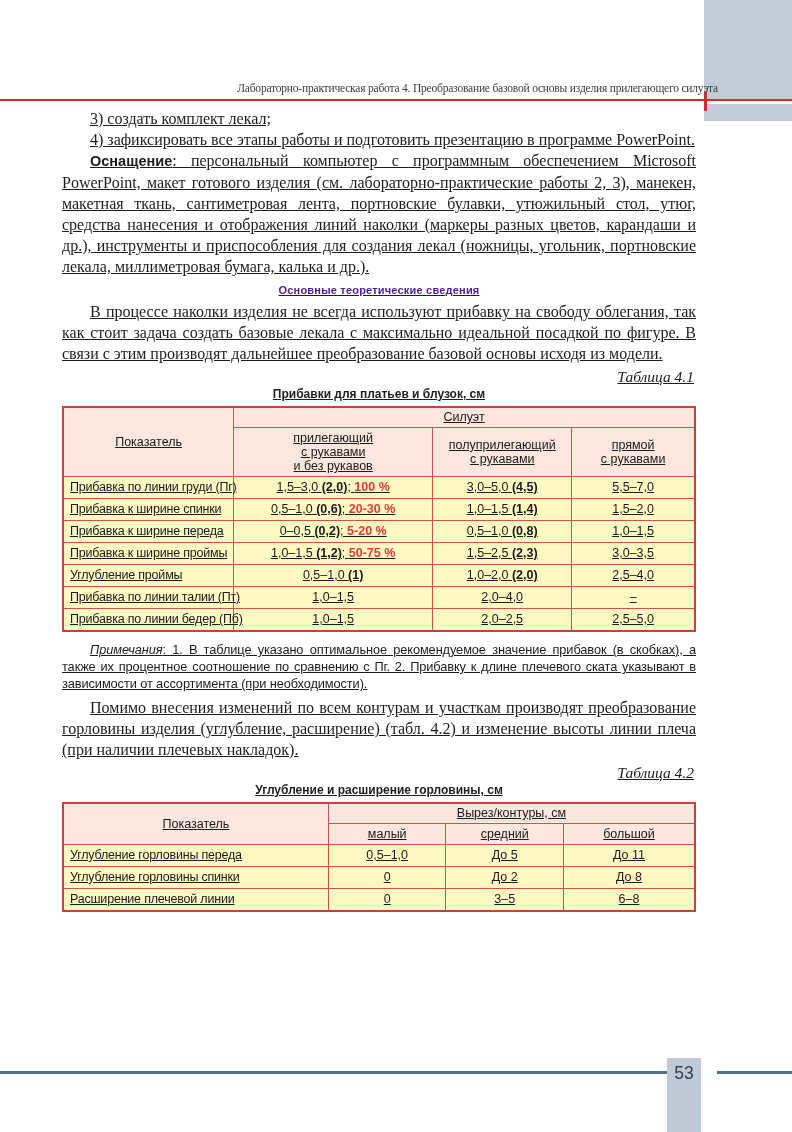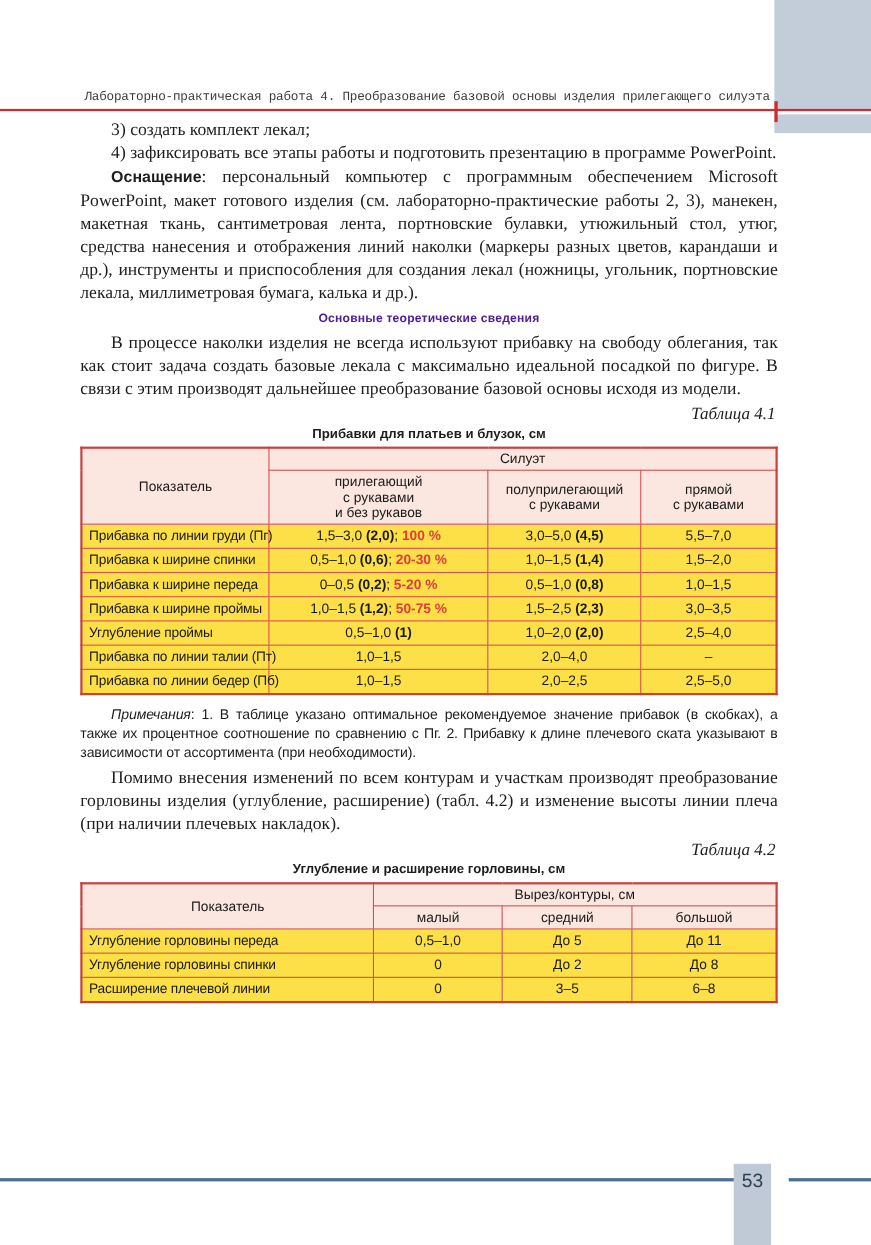--- a/index.html
+++ b/index.html
@@ -4,41 +4,41 @@
 <style>
   html,body{margin:0;padding:0;background:#fff;}
   .page{position:relative;width:792px;height:1132px;background:#ffffff;
         font-family:"Liberation Serif",serif;color:#1d1d1b;overflow:hidden;}
 
   
   .corner-box{position:absolute;left:704px;top:0;width:88px;height:121px;background:#c3cdd9;z-index:1;}
   .header-rule{position:absolute;left:0;top:99px;width:792px;height:2px;background:#cf2b31;z-index:3;}
   .header-rule-gap{position:absolute;left:704px;top:101px;width:88px;height:3px;background:#ffffff;z-index:2;}
   .header-tick{position:absolute;left:704px;top:92px;width:2.5px;height:19px;background:#cf2b31;z-index:4;}
-  .page-header-text{position:absolute;top:82px;right:92px;z-index:4;
-        font-family:Liberation Mono, monospace;font-size:11.5px;color:#3c3c3c;letter-spacing:-0.2px;}
+  .page-header-text{position:absolute;top:82px;right:74px;z-index:4;
+        font-family:Liberation Serif, serif;font-size:11.5px;color:#3c3c3c;letter-spacing:-0.2px;}
 
-  .content{position:absolute;left:73px;top:108px;width:634px;z-index:2;}
+  .content{position:absolute;left:62px;top:108px;width:634px;z-index:2;text-decoration:underline;}
 
   p.body{font-size:16px;line-height:21px;text-align:justify;margin:0;text-indent:28px;}
   .equip-lead{font-family:"Liberation Sans",sans-serif;font-weight:bold;font-size:14.5px;}
 
   h2.section{font-family:"Liberation Sans",sans-serif;font-weight:bold;font-size:11px;
         text-align:center;margin:7px 0 5px;color:#4c1d95;letter-spacing:0.2px;}
 
   .tbl-caption{text-align:right;font-style:italic;font-size:15.5px;margin:4px 2px 0 0;}
   .tbl-title{text-align:center;font-family:"Liberation Sans",sans-serif;font-weight:bold;
         font-size:12px;margin:1px 0 5px;}
 
   table.grid{width:100%;border-collapse:collapse;font-family:"Liberation Sans",sans-serif;
         font-size:12.5px;color:#1a1a1a;border:2.5px solid #c8403f;table-layout:fixed;}
   table.grid th,table.grid td{border:1.5px solid #d4504f;vertical-align:middle;}
   table.grid thead th{background:#fbe7df;font-weight:normal;padding:2px 3px;line-height:15px;}
   table.grid th.subhead{white-space:pre-line;line-height:14px;padding:3px 2px;}
-  table.grid td{background:#fde047;height:21px;padding:0 4px;line-height:15px;}
+  table.grid td{background:#fef9c3;height:21px;padding:0 4px;line-height:15px;}
   table.grid td.label{text-align:left;padding-left:6px;white-space:nowrap;letter-spacing:-0.2px;}
   table.grid td.center{text-align:center;}
   .seg-b{font-weight:bold;}
   .seg-hl{color:#e23b3e;font-weight:bold;margin-top:48px;}
 
   .note{font-family:"Liberation Sans",sans-serif;font-size:12.8px;line-height:17px;
         margin:9px 0 5px;text-align:justify;text-indent:28px;letter-spacing:-0.1px;}
   .note-lead{font-style:italic;}
 
   .footer-line-left{position:absolute;top:1071px;left:0;width:679px;height:2.5px;background:#4e6f92;}

